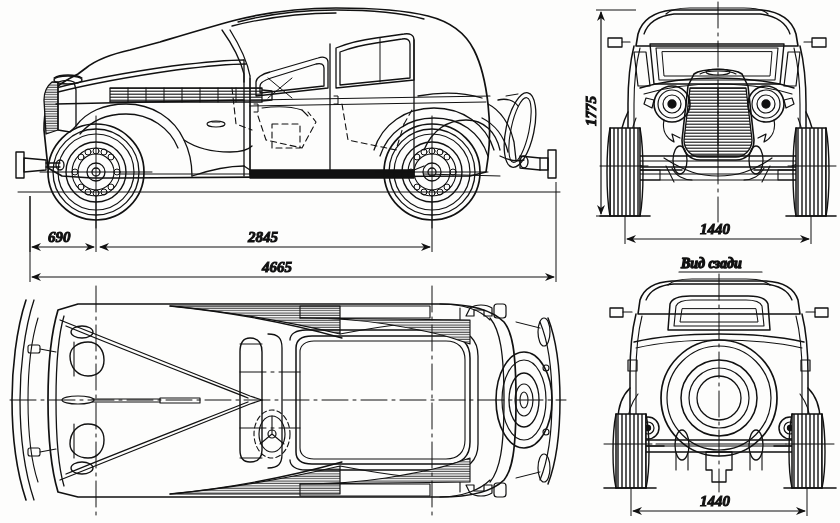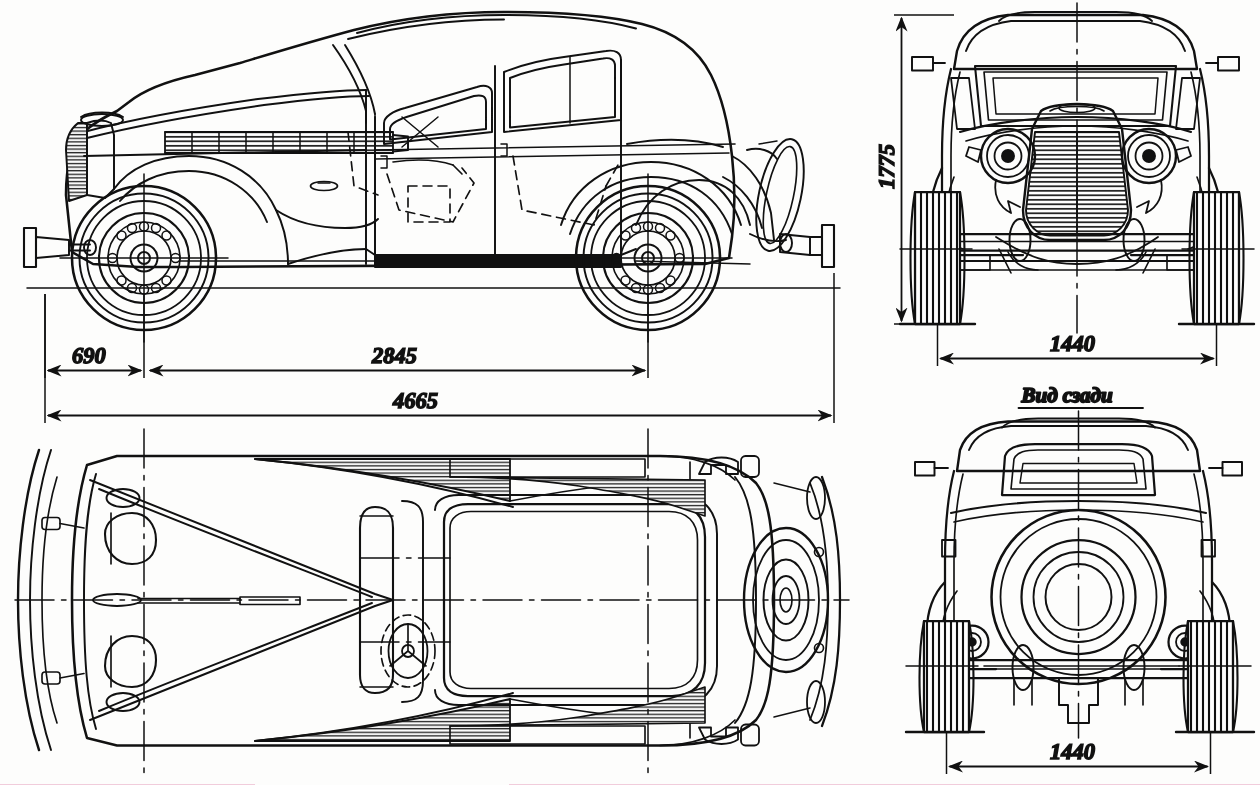--- a/index.html
+++ b/index.html
@@ -1,17 +1,17 @@
 <!DOCTYPE html>
 <html><head>
 <meta charset="utf-8">
 <style>
   html,body{margin:0;padding:0;background:#ffffff;}
   body{font-family:"Liberation Sans",sans-serif;}
-  #sheet{position:relative;width:840px;height:523px;background:#be185d;overflow:hidden;}
+  #sheet{position:relative;width:840px;height:523px;background:#8b5cf6;overflow:hidden;}
   svg{display:block;}
   .dimtext{font-family:"Liberation Serif",serif;font-style:italic;font-weight:bold;font-size:15px;fill:#111;}
   .viewlabel{font-family:"Liberation Serif",serif;font-style:italic;font-weight:bold;font-size:14px;fill:#111;}
 </style>
 </head>
 <body>
 
 <div id="sheet">
 
 <svg width="840" height="523" viewBox="0 0 840 523">

